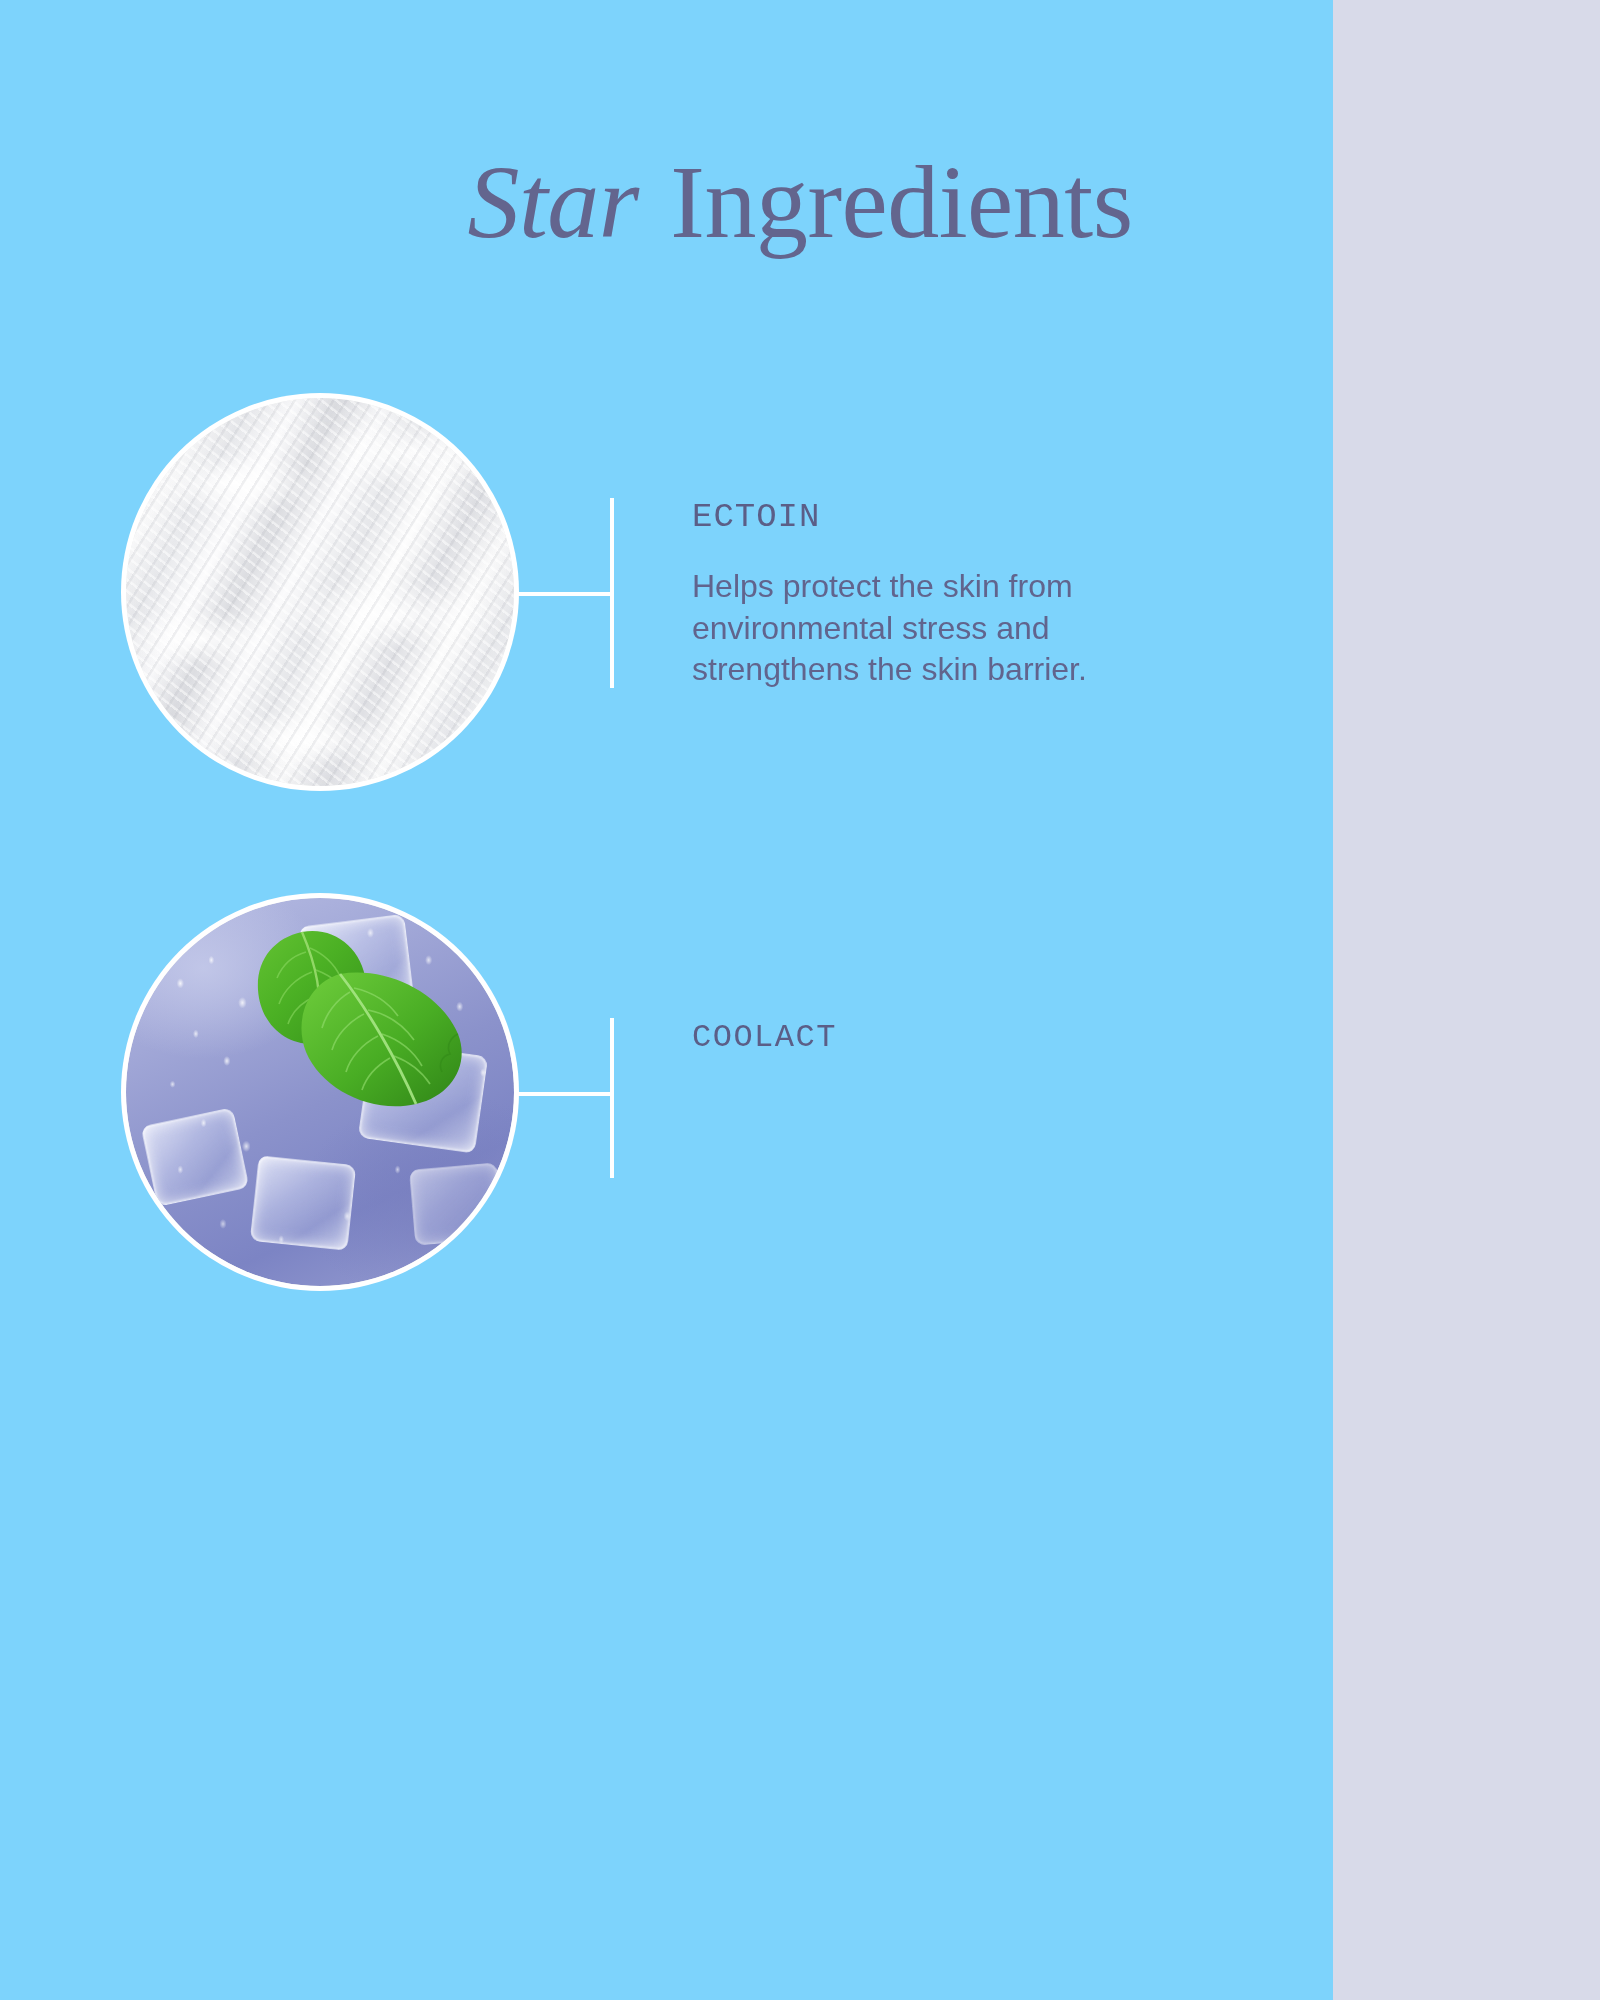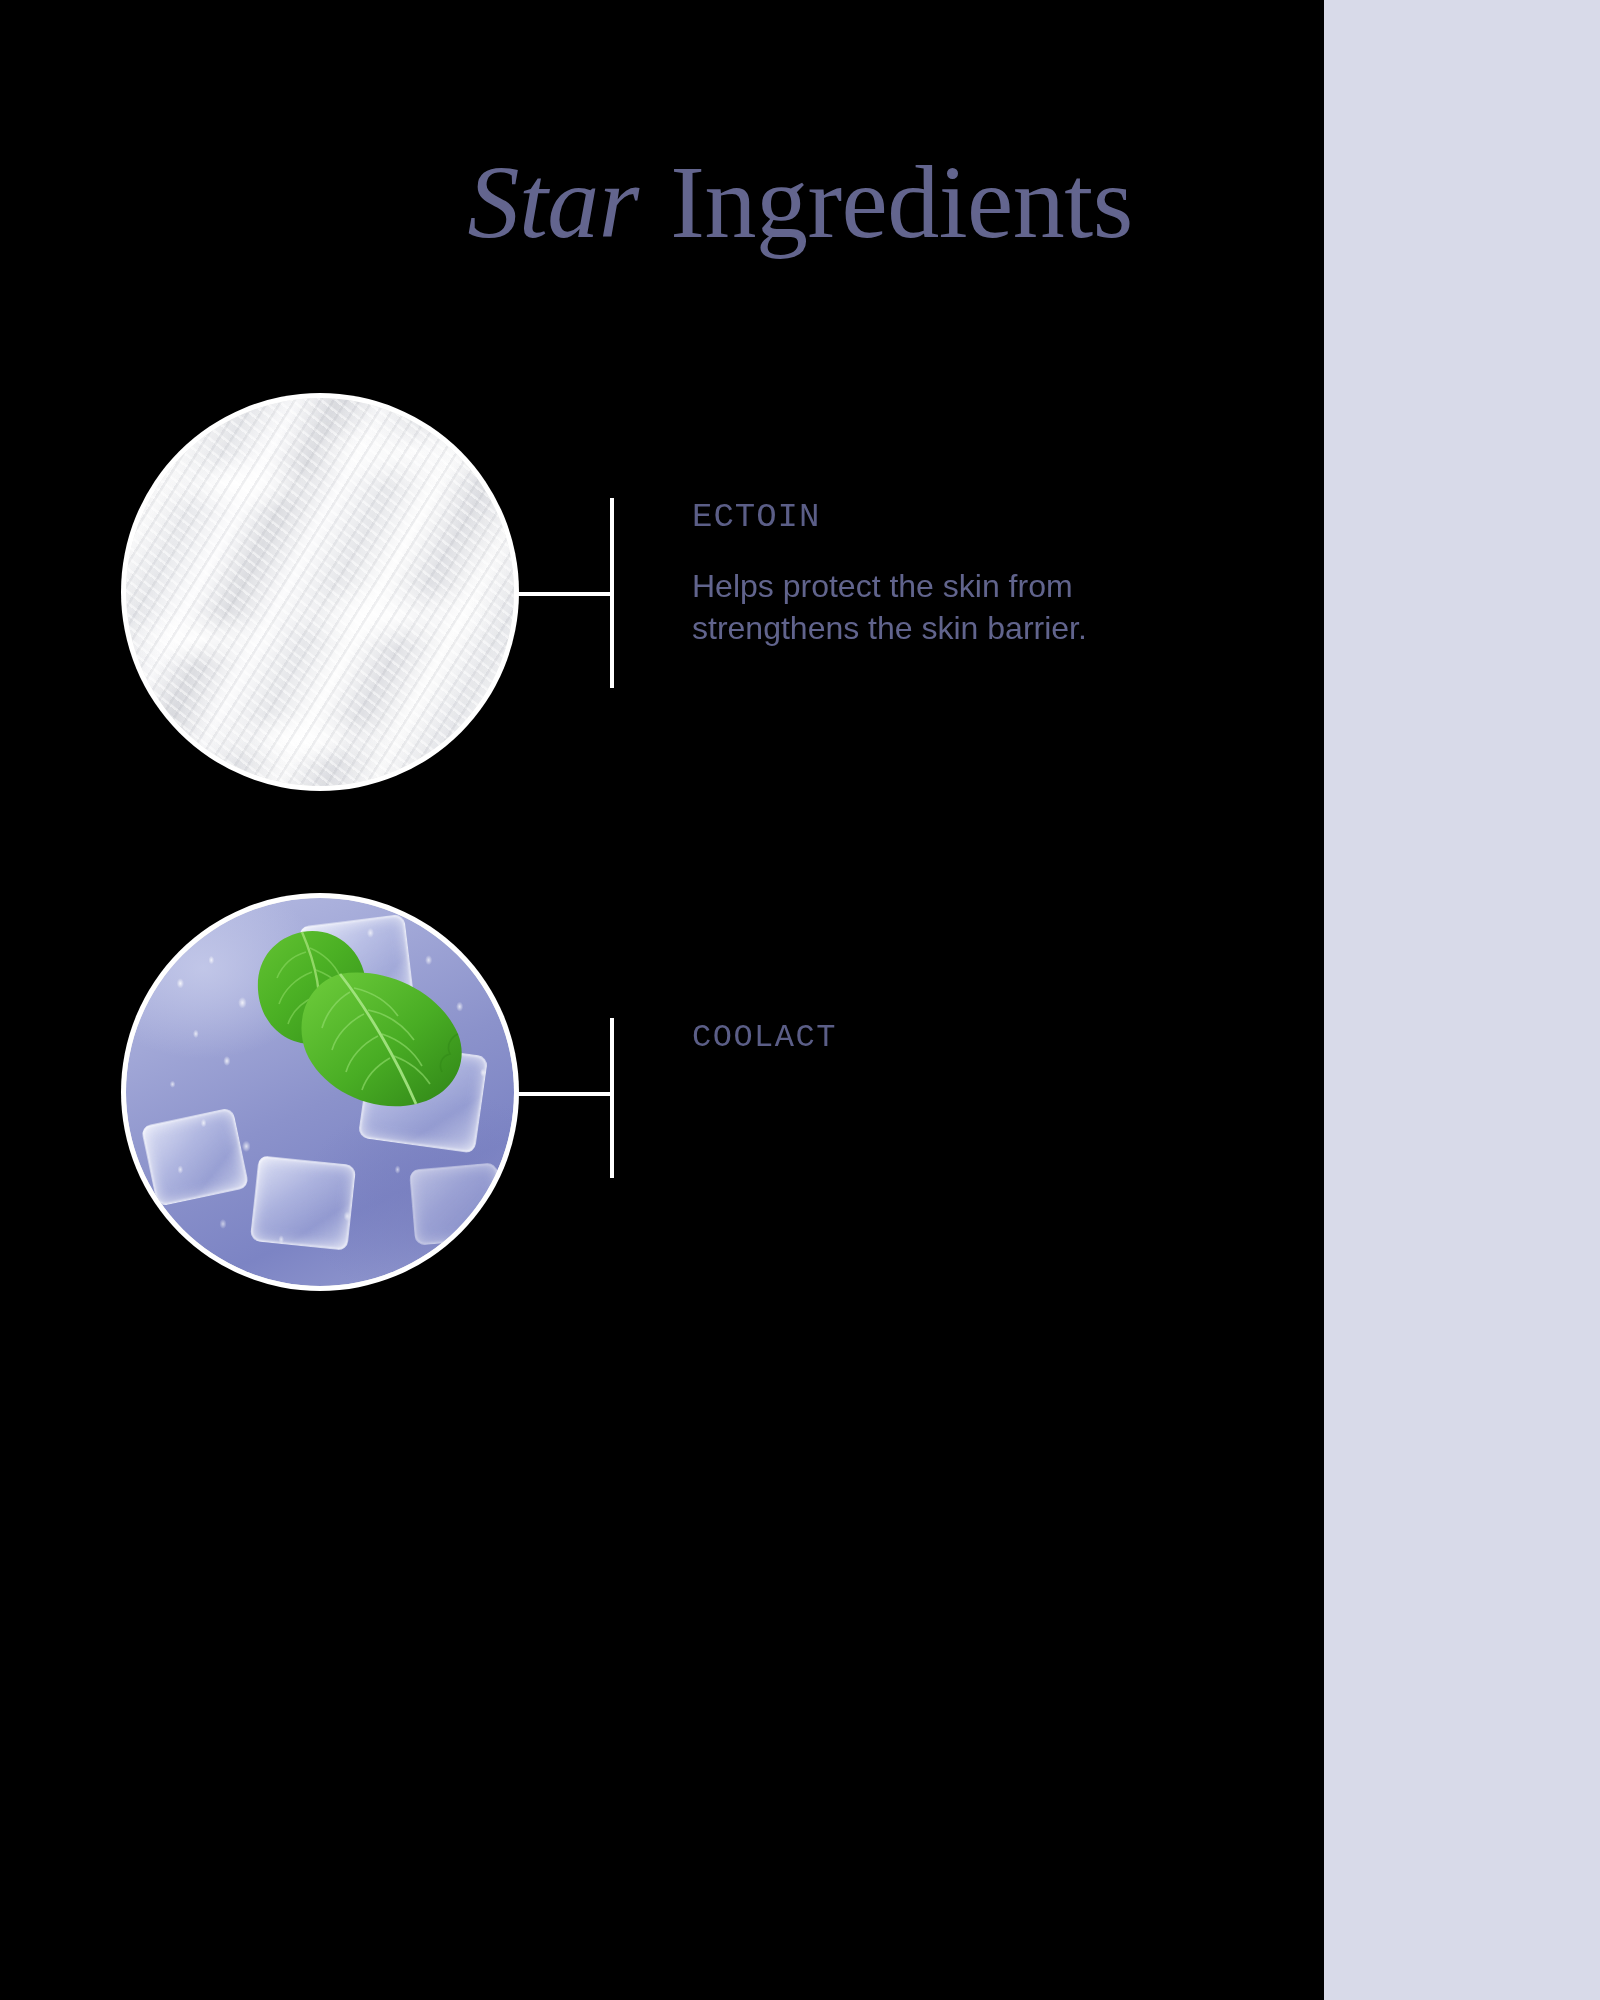--- a/index.html
+++ b/index.html
@@ -14,21 +14,22 @@
     font-family: "Liberation Sans", sans-serif;
     overflow: hidden;
     position: relative;
   }
 
   .page {
     position: absolute;
     inset: 0;
     width: 1324px;
     height: 2000px;
-    background: #000000;
+    background: #7dd3fc;
+    padding-left: 9px;
   }
 
   
   .title-wrap {
     position: absolute;
     top: 150px;
     left: 0;
     width: 1600px;
     text-align: center;
     line-height: 1;
@@ -231,20 +232,21 @@
       <div class="photo photo-powder"></div>
     </div>
 
     <div class="connector"></div>
     <div class="vbar"></div>
 
     <div class="textblock">
       <h2 class="ing-name">ECTOIN</h2>
       <p class="ing-desc">
         <span class="ln">Helps protect the skin from</span>
+        <span class="ln">environmental stress and</span>
         <span class="ln">strengthens the skin barrier.</span>
       </p>
     </div>
   </div>
 
   <div class="ingredient ing-2">
 
     <div class="circle">
       <div class="photo photo-ice">
         <div class="icecube cube-c"></div>

